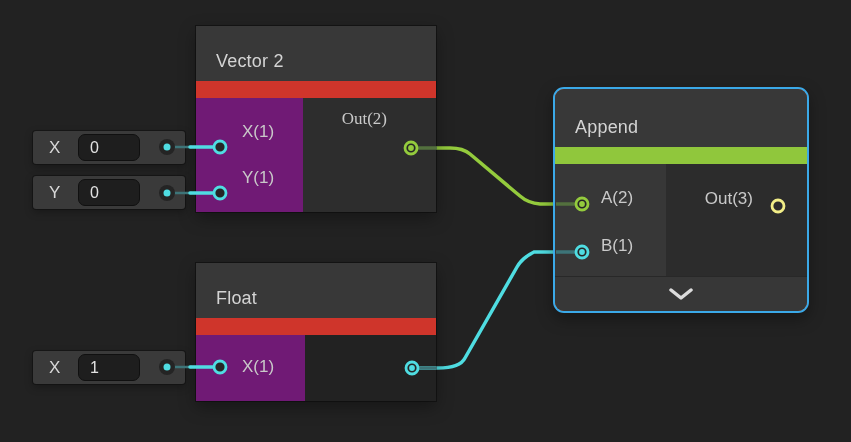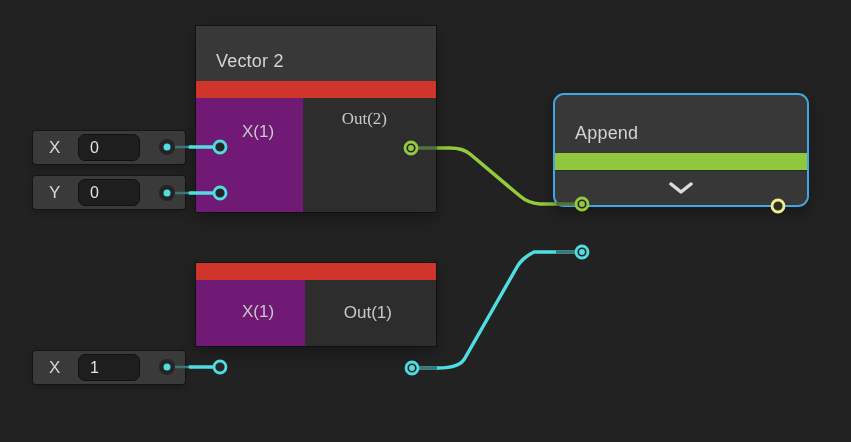--- a/index.html
+++ b/index.html
@@ -38,21 +38,21 @@
   #node-vector2 .col-out { padding-top:1px;font-family:Liberation Serif, serif; }
   #node-vector2 .port-row.out { padding-right:49px; }
 
   #node-float { left:196px; top:263px; width:240px; }
   #node-float .node-body { height:66px; }
   #node-float .col-in  { width:109px; padding-top:12px; }
   #node-float .col-out { padding-top:13px; }
   #node-float .port-row.out { padding-right:44px; }
 
   #node-append {
-    left:553px; top:93px; width:252px;
+    left:553px; top:87px; width:252px;
     border:2px solid #3ba9e8; border-radius:11px;
     background:#c2410c; overflow:hidden;
     box-shadow:0 6px 16px rgba(0,0,0,.35);
   }
   #node-append .node-title { height:58px; }
   #node-append .node-body { height:112px; }
   #node-append .col-in  { width:111px; padding-top:14px; background:#373737; }
   #node-append .col-in .port-row + .port-row { margin-top:8px; }
   #node-append .col-out { background:#2c2c2c; padding-top:15px; }
   #node-append .port-row.out { padding-right:54px; }
@@ -90,48 +90,62 @@
   </svg>
 
   <div class="node" id="node-vector2">
     <div class="node-title">Vector 2</div>
     <div class="accent-bar" style="background: rgb(207, 53, 43);"></div>
     <div class="node-body">
       <div class="col-in">
         <div class="port-row in">
           <span>X(1)</span>
         </div>
+        <div class="port-row in">
+          <span>Y(1)</span>
+        </div>
       </div>
       <div class="col-out">
         <div class="port-row out">
           <span>Out(2)</span>
         </div>
       </div>
     </div>
   </div>
 
   <div class="node" id="node-float">
+    <div class="node-title">Float</div>
     <div class="accent-bar" style="background: rgb(207, 53, 43);"></div>
     <div class="node-body">
       <div class="col-in">
         <div class="port-row in">
           <span>X(1)</span>
         </div>
       </div>
-      <div class="col-out">
-        <div class="port-row out">
-          <span>Out(1)</span>
-        </div>
-      </div>
     </div>
   </div>
 
   <div class="node" id="node-append" style="border-color: rgb(59, 169, 232);">
     <div class="node-title">Append</div>
     <div class="accent-bar" style="background: rgb(144, 199, 60);"></div>
+    <div class="node-body">
+      <div class="col-in">
+        <div class="port-row in">
+          <span>A(2)</span>
+        </div>
+        <div class="port-row in">
+          <span>B(1)</span>
+        </div>
+      </div>
+      <div class="col-out">
+        <div class="port-row out">
+          <span>Out(3)</span>
+        </div>
+      </div>
+    </div>
     <div class="collapse-strip">
       <svg width="26" height="13" viewBox="0 0 26 13">
         <path d="M3 2 L13 10 L23 2" fill="none" stroke="#dcdcdc" stroke-width="3.5" stroke-linecap="round" stroke-linejoin="round"></path>
       </svg>
     </div>
   </div>
 
   <div class="widget" id="widget-x0">
     <span class="wlabel">X</span>
     <span class="wfield">0</span>

